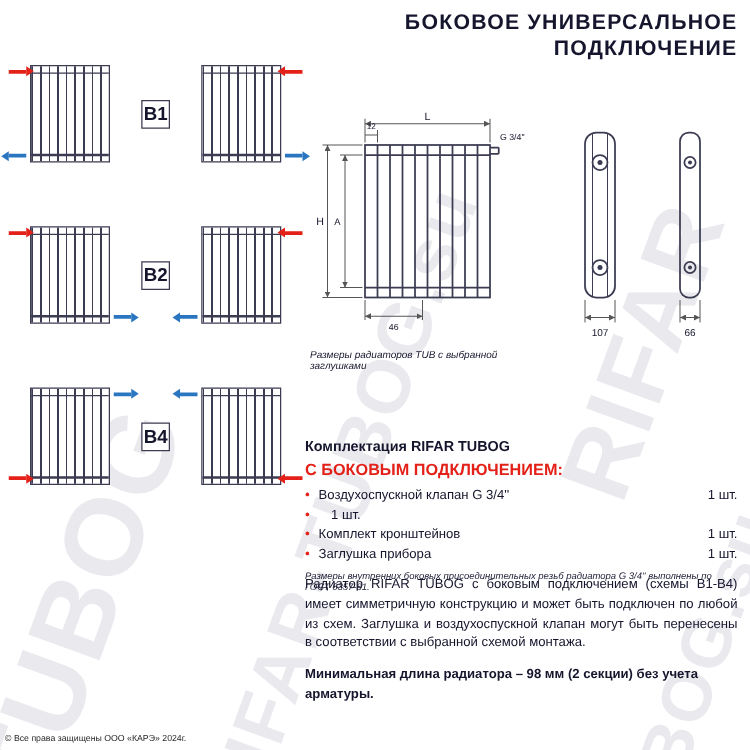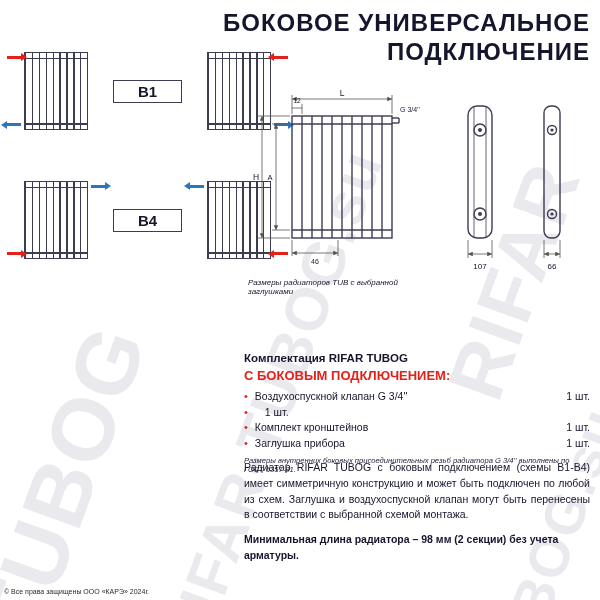--- a/index.html
+++ b/index.html
@@ -10,32 +10,32 @@
   .watermark-layer{position:absolute;inset:0;overflow:hidden;z-index:0;}
   .wm{position:absolute;font-weight:700;color:#e9e9ee;white-space:nowrap;letter-spacing:2px;
       transform-origin:0 0;}
   .wm-1{font-size:88px;left:-40px;top:620px;transform:rotate(-70deg);}
   .wm-2{font-size:60px;left:150px;top:640px;transform:rotate(-70deg);}
   .wm-3{font-size:78px;left:430px;top:380px;transform:rotate(-70deg);}
   .wm-4{font-size:56px;left:470px;top:680px;transform:rotate(-70deg);}
 
   
   .header{position:absolute;top:8px;right:10px;text-align:right;z-index:1;}
-  .title-line{font-weight:700;font-size:24px;letter-spacing:1px;line-height:1.22;color:#15152d;}
+  .title-line{font-weight:700;font-size:17px;letter-spacing:1px;line-height:1.22;color:#15152d;}
 
   
   .schemes{position:absolute;left:4px;top:52px;z-index:1;display:flex;flex-direction:column;gap:51px;}
   .scheme-row{display:flex;align-items:center;}
   .rad-wrap{position:relative;padding:0 20px;}
   .radiator{position:relative;width:62px;height:76px;border:1.5px solid #3b3b52;background:
     repeating-linear-gradient(90deg,#3b3b52 0 1.3px,#ffffff 1.3px 6.9px);}
   .collector{position:absolute;left:0;right:0;height:1.4px;background:#3b3b52;}
   .collector.top{top:4.5px;}
   .collector.bottom{bottom:4.5px;}
-  .scheme-label{border:1.5px solid #3b3b52;padding:2px 24px;margin:0 5px;font-weight:700;
+  .scheme-label{border:1.5px solid #3b3b52;padding:2px 1px;margin:0 5px;font-weight:700;
     font-size:15px;color:#15152d;background:#fff;}
   .arrow{position:absolute;width:14px;height:2.6px;background:currentColor;}
   .arrow::after{content:"";position:absolute;top:50%;transform:translateY(-50%);width:0;height:0;
     border-top:4px solid transparent;border-bottom:4px solid transparent;}
   .arrow.dir-right::after{left:100%;border-left:6px solid currentColor;}
   .arrow.dir-left::after{right:100%;border-right:6px solid currentColor;}
   .arrow.top-left{left:3px;top:4px;}
   .arrow.top-right{right:3px;top:4px;}
   .arrow.bottom-left{left:3px;bottom:4px;}
   .arrow.bottom-right{right:3px;bottom:4px;}
@@ -92,20 +92,39 @@
           <span class="arrow bottom-left dir-left" style="color: rgb(43, 118, 192);"></span>
         </div>
         <div class="scheme-label">B1</div>
         <div class="rad-wrap">
           <div class="radiator">
             <div class="collector top"></div>
             <div class="collector bottom"></div>
           </div>
           <span class="arrow top-right dir-left" style="color: rgb(227, 33, 25);"></span>
           <span class="arrow bottom-right dir-right" style="color: rgb(43, 118, 192);"></span>
+        </div>
+      </div>
+      <div class="scheme-row">
+        <div class="rad-wrap">
+          <div class="radiator">
+            <div class="collector top"></div>
+            <div class="collector bottom"></div>
+          </div>
+          <span class="arrow top-left dir-right" style="color: rgb(227, 33, 25);"></span>
+          <span class="arrow bottom-right dir-right" style="color: rgb(43, 118, 192);"></span>
+        </div>
+        <div class="scheme-label">B2</div>
+        <div class="rad-wrap">
+          <div class="radiator">
+            <div class="collector top"></div>
+            <div class="collector bottom"></div>
+          </div>
+          <span class="arrow top-right dir-left" style="color: rgb(227, 33, 25);"></span>
+          <span class="arrow bottom-left dir-left" style="color: rgb(43, 118, 192);"></span>
         </div>
       </div>
       <div class="scheme-row">
         <div class="rad-wrap">
           <div class="radiator">
             <div class="collector top"></div>
             <div class="collector bottom"></div>
           </div>
           <span class="arrow top-right dir-right" style="color: rgb(43, 118, 192);"></span>
           <span class="arrow bottom-left dir-right" style="color: rgb(227, 33, 25);"></span>

